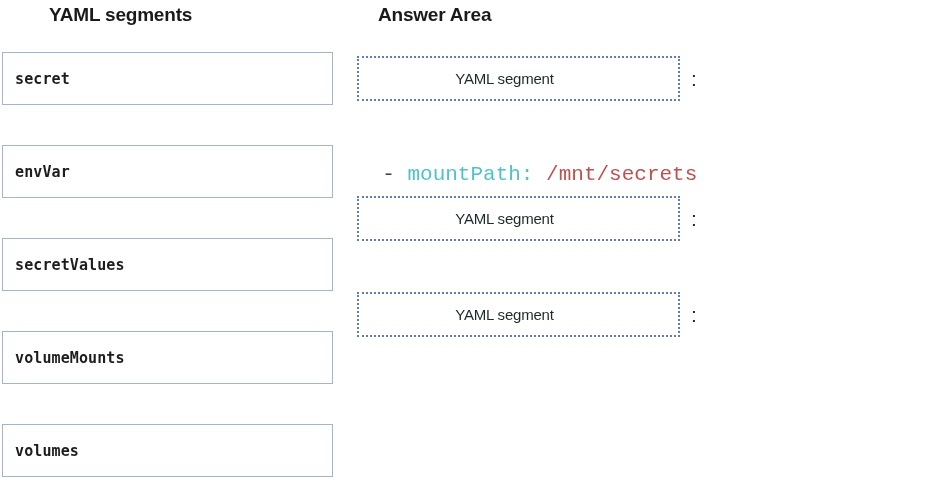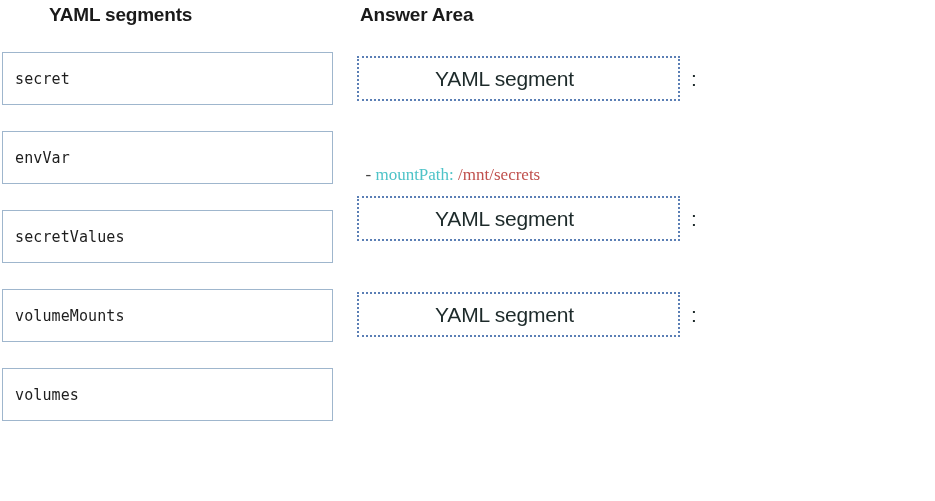--- a/index.html
+++ b/index.html
@@ -20,40 +20,41 @@
   .heading {
     position: absolute;
     font-family: "Liberation Sans", sans-serif;
     font-weight: bold;
     font-size: 19px;
     color: #1a1a1a;
     letter-spacing: -0.2px;
     white-space: nowrap;
   }
   #yaml-segments-heading { left: 5px;   top: 4px; margin-left: 44px; }
-  #answer-area-heading   { left: 360px; top: 4px; }
+  #answer-area-heading   { left: 378px; top: 4px; }
 
   
   #segment-list {
     position: absolute;
     left: 2px;
     top: 52px;
     width: 331px;
   }
   .segment-tile {
     box-sizing: border-box;
     width: 331px;
     height: 53px;
-    margin-bottom: 26px;
+    margin-bottom: 40px;
     border: 1px solid #9fb6cd;
     background: #ffffff;
     display: flex;
     align-items: center;
     padding-left: 12px;
     cursor: pointer;
+    font-weight: bold;
   }
   .segment-tile-label {
     font-family: "DejaVu Sans Mono", monospace;
     font-size: 15px;
     color: #1d1d1d;
     letter-spacing: 0.1px;
     white-space: nowrap;
   }
 
   
@@ -79,38 +80,38 @@
     height: 45px;
     border: 2px dotted #5b7fb5;
     background: #ffffff;
     display: flex;
     align-items: center;
     justify-content: center;
     cursor: pointer;
   }
   .dropzone-label {
     font-family: "Liberation Sans", sans-serif;
-    font-size: 21px;
+    font-size: 15px;
     color: #1d2a2a;
     letter-spacing: -0.2px;
     white-space: nowrap;
     padding-right: 28px;
   }
   .dropzone-colon {
     font-family: "Liberation Sans", sans-serif;
     font-size: 21px;
     color: #1d2a2a;
     margin-left: 11px;
   }
 
   
   .code-lines {
     margin-top: 9px;
-    font-family: Liberation Serif, serif;
-    font-size: 17px;
+    font-family: Liberation Mono, monospace;
+    font-size: 21px;
     line-height: 26px;
     white-space: pre;
   }
   .code-line { white-space: pre; }
   .tok-dash  { color: #444444; }
   .tok-key   { color: #4ec3c8; }
   .tok-punct { color: #4ec3c8; }
   .tok-val   { color: #c0504d; }
   .tok-space { color: transparent; }
 </style>

